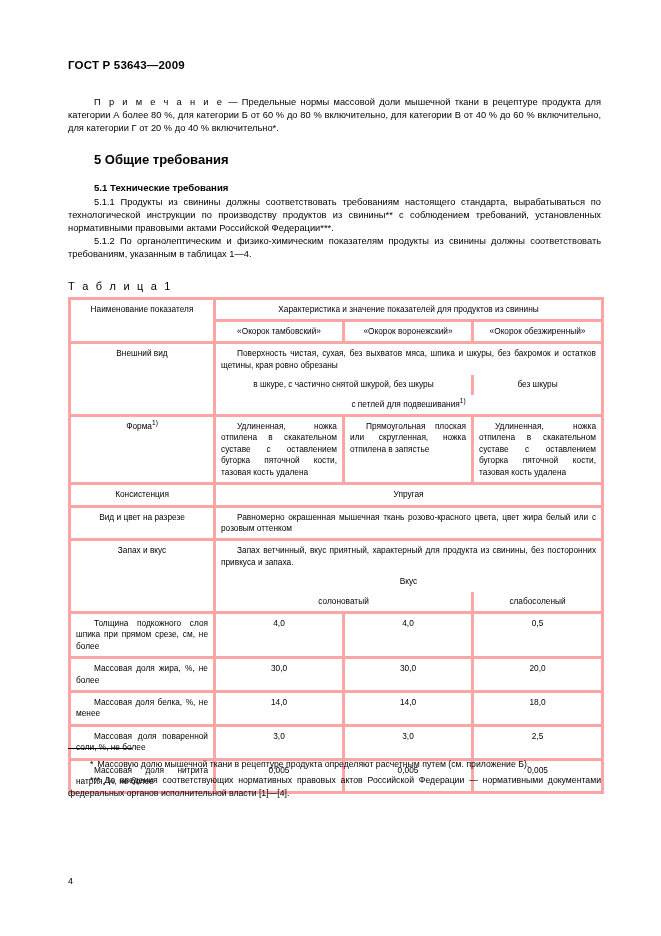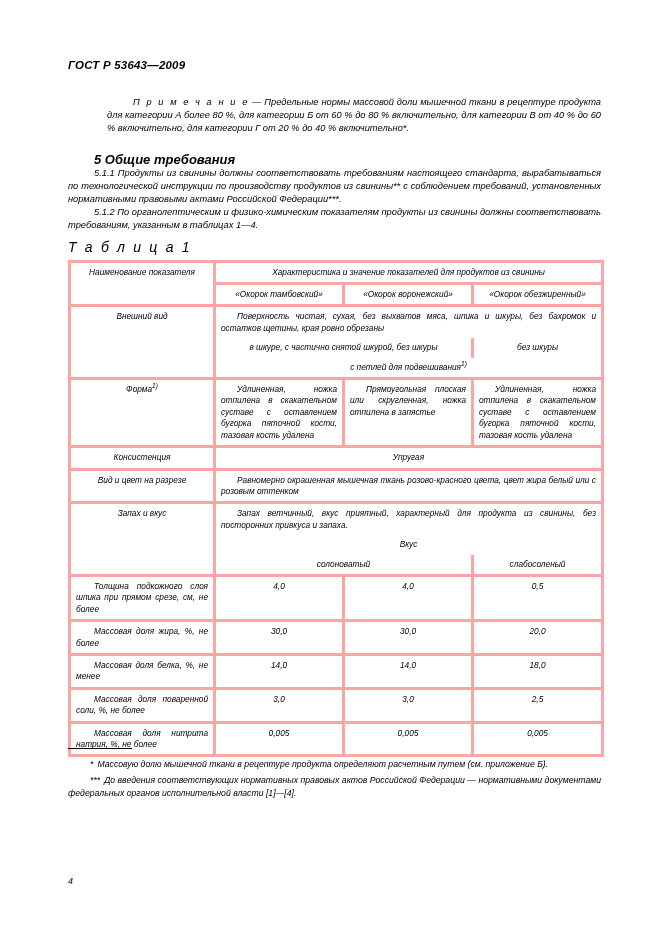--- a/index.html
+++ b/index.html
@@ -14,21 +14,20 @@
     font-family: "Liberation Sans", sans-serif;
     color: #000000;
     -webkit-font-smoothing: antialiased;
   }
   .page {
     position: absolute;
     left: 0; top: 0;
     width: 661px;
     height: 936px;
     overflow: hidden;
-    font-style: italic;
   }
   .content {
     position: absolute;
     left: 68px;
     top: 58px;
     width: 533px;
   }
 
   
   .doc-header {
@@ -40,21 +39,21 @@
   }
 
   
   p {
     margin: 0;
     font-size: 9.3px;
     line-height: 13.2px;
     text-align: justify;
   }
   .indent { text-indent: 26px; }
-  .para-gap { margin-top: 9px; margin-left: 39px; }
+  .para-gap { margin-top: 9px; }
 
   .note-label {
     letter-spacing: 1.9px;
   }
 
   .sec-head {
     font-size: 13px;
     font-weight: bold;
     margin: 17px 0 0 0;
     text-indent: 26px;
@@ -69,23 +68,23 @@
   }
 
   sup {
     font-size: 6.6px;
     vertical-align: super;
     line-height: 0;
   }
 
   
   .table-caption {
-    font-size: 14px;
+    font-size: 11px;
     letter-spacing: 2.2px;
-    margin: 6px 0 5px 0;
+    margin: 18px 0 5px 0;
   }
   table.gost {
     border-collapse: collapse;
     width: 533px;
     table-layout: fixed;
     font-size: 8.3px;
     line-height: 11.4px;
   }
   table.gost td {
     border: 3px solid #fca5a5;
@@ -141,20 +140,21 @@
 
   <div class="content">
 
     <div class="doc-header">ГОСТ Р 53643—2009</div>
 
 
     <p class="indent para-gap"><span class="note-label">П р и м е ч а н и е</span><span> — Предельные нормы массовой доли мышечной ткани в рецептуре продукта для категории А более 80 %, для категории Б от 60 % до 80 % включительно, для категории В от 40 % до 60 % включительно, для категории Г от 20 % до 40 % включительно*.</span></p>
 
     <div class="sec-head">5  Общие требования</div>
 
+    <div class="subsec-head">5.1  Технические требования</div>
 
     <p class="indent">5.1.1  Продукты из свинины должны соответствовать требованиям настоящего стандарта, вырабатываться по технологической инструкции по производству продуктов из свинины** с соблюдением требований, установленных нормативными правовыми актами Российской Федерации***.</p>
     <p class="indent">5.1.2  По органолептическим и физико-химическим показателям продукты из свинины должны соответствовать требованиям, указанным в таблицах 1—4.</p>
 
     <div class="table-caption">Т а б л и ц а  1</div>
 
     <table class="gost">
       <colgroup>
         <col class="c-name">
           <col class="c-one">

